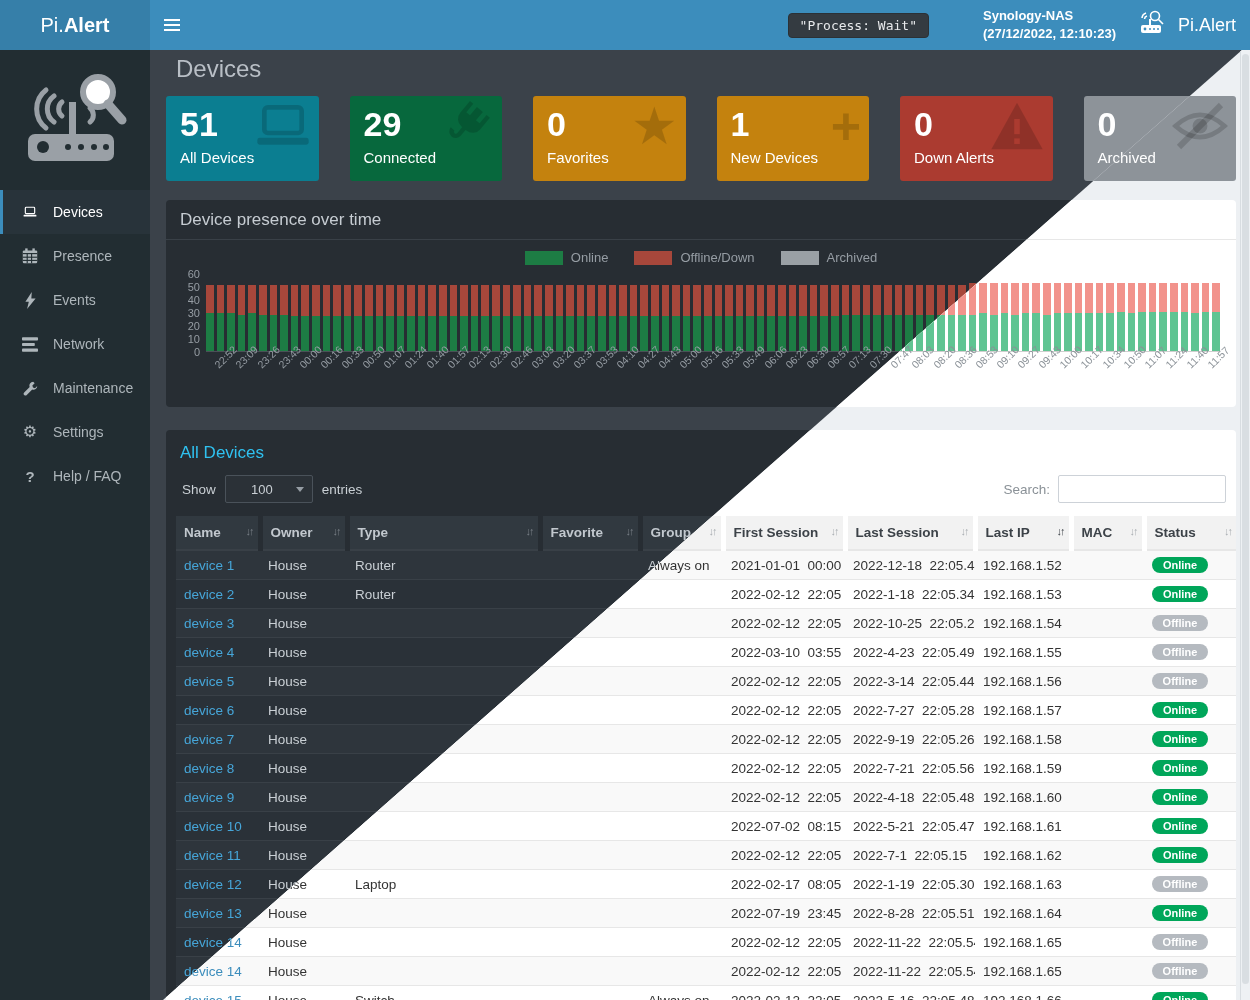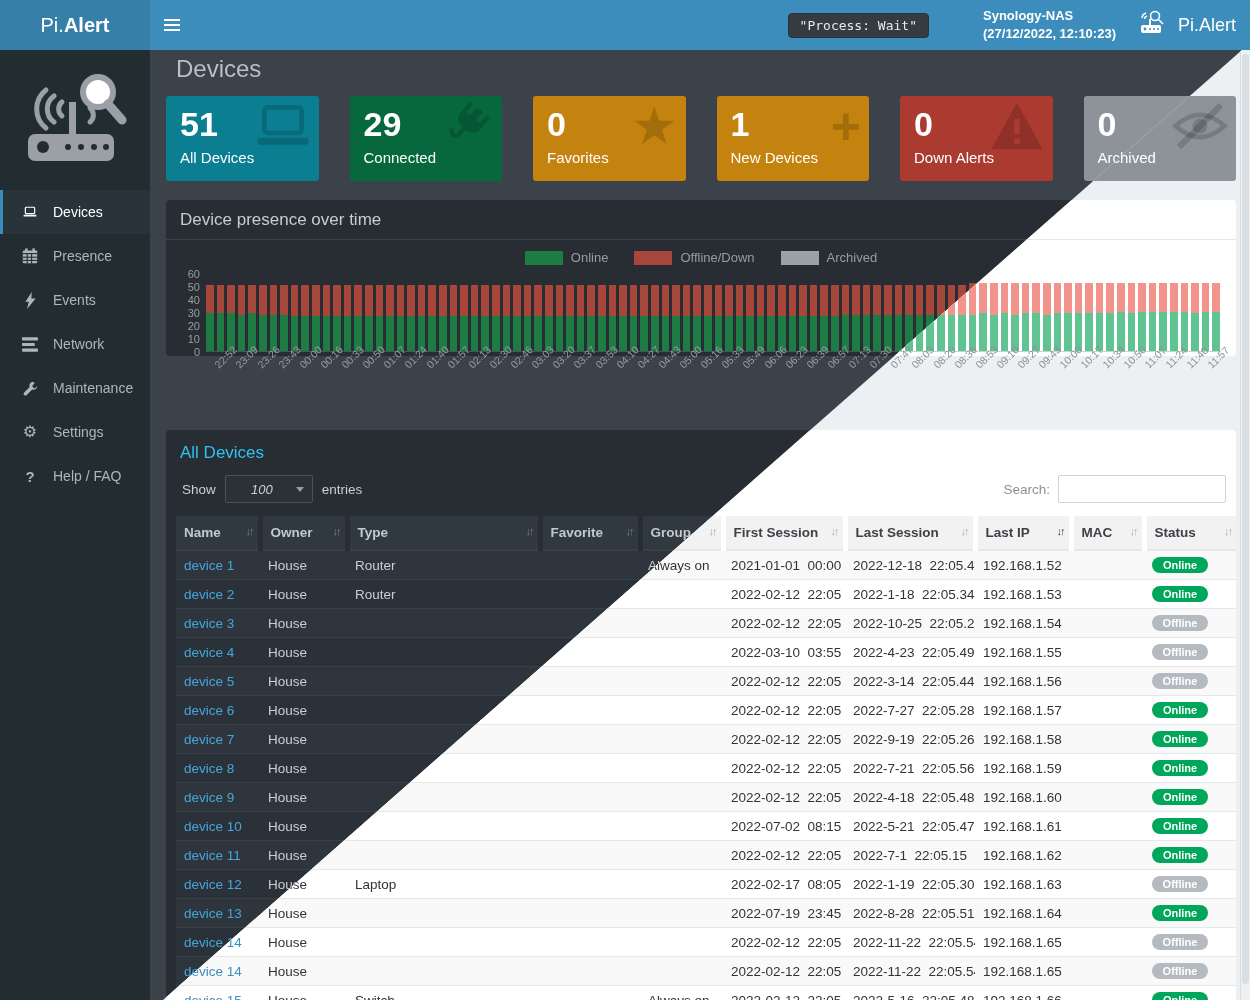--- a/index.html
+++ b/index.html
@@ -56,21 +56,21 @@
   
   .cards-row { position:absolute; left:16px; right:14px; top:46px; height:85px; display:flex; gap:31px; }
   .card { flex:1; border-radius:3px; color:#fff; position:relative; padding:10px 14px; overflow:hidden; }
   .card .num { font-size:34px; font-weight:bold; line-height:1.1; }
   .card .lbl { font-size:15px; margin-top:6px; }
   .card .c-ico { position:absolute; right:8px; top:4px; color:rgba(0,0,0,0.16); font-size:52px; line-height:1; }
   .card .c-ico svg { width:56px; height:52px; }
 
   
   .panel { position:absolute; left:16px; right:14px; background:var(--panel); border-radius:4px; }
-  .chart-panel { top:150px; height:156px; }
+  .chart-panel { top:150px; height:207px; }
   .chart-head { height:40px; line-height:40px; padding-left:14px; font-size:17px; color:var(--chead);
                 border-bottom:1px solid var(--border); }
   .legend { position:absolute; left:0; right:0; top:50px; display:flex; justify-content:center; gap:26px; }
   .legend-item { display:flex; align-items:center; gap:8px; font-size:13px; color:var(--muted); }
   .legend-swatch { width:38px; height:14px; display:inline-block; }
   .yticks span { position:absolute; width:28px; text-align:right; font-size:11px; color:var(--muted); }
   .bars { position:absolute; left:40px; right:16px; top:72px; height:80px; display:flex; gap:3px;
           align-items:flex-end; border-bottom:1px solid var(--axis); }
   .bar { flex:1; display:flex; flex-direction:column; justify-content:flex-end; }
   .bar i { display:block; }
@@ -78,21 +78,21 @@
   .xl { position:absolute; top:4px; width:0; }
   .xl span { display:block; white-space:nowrap; font-size:10.5px; color:var(--muted);
              transform:rotate(-45deg) translateX(-100%); transform-origin:0 0; }
 
   
   .devices-panel { top:380px; height:640px; }
   .dev-title { padding:13px 14px 0 14px; font-size:17px; color:var(--accent); }
   .controls { position:absolute; left:10px; right:10px; top:42px; height:34px; font-size:13.5px; color:var(--text); }
   .show-group { display:flex; align-items:center; gap:9px; position:absolute; left:6px; top:3px; }
   .sel { width:88px; height:28px; background:var(--select-bg); border:1px solid var(--select-border);
-         border-radius:2px; display:flex; align-items:center; padding:0 8px; gap:6px; cursor:pointer;font-style:italic; }
+         border-radius:2px; display:flex; align-items:center; padding:0 8px; gap:6px; cursor:pointer; }
   .sel .sel-val { flex:1; text-align:center; font-size:13px; }
   .caret { width:0; height:0; border-left:4px solid transparent; border-right:4px solid transparent;
            border-top:5px solid var(--muted); }
   .search-group { position:absolute; right:0; top:3px; display:flex; align-items:center; gap:8px; }
   .search-group label { color:var(--muted); }
   .search-group input { width:168px; height:28px; background:var(--input-bg); border:1px solid var(--input-border);
                         border-radius:2px; outline:none; padding:0 6px; color:var(--text); font-size:13px; }
 
   table.devices { position:absolute; left:10px; right:10px; top:86px; border-collapse:collapse; width:1060px;
                   table-layout:fixed; font-size:13.5px; }

